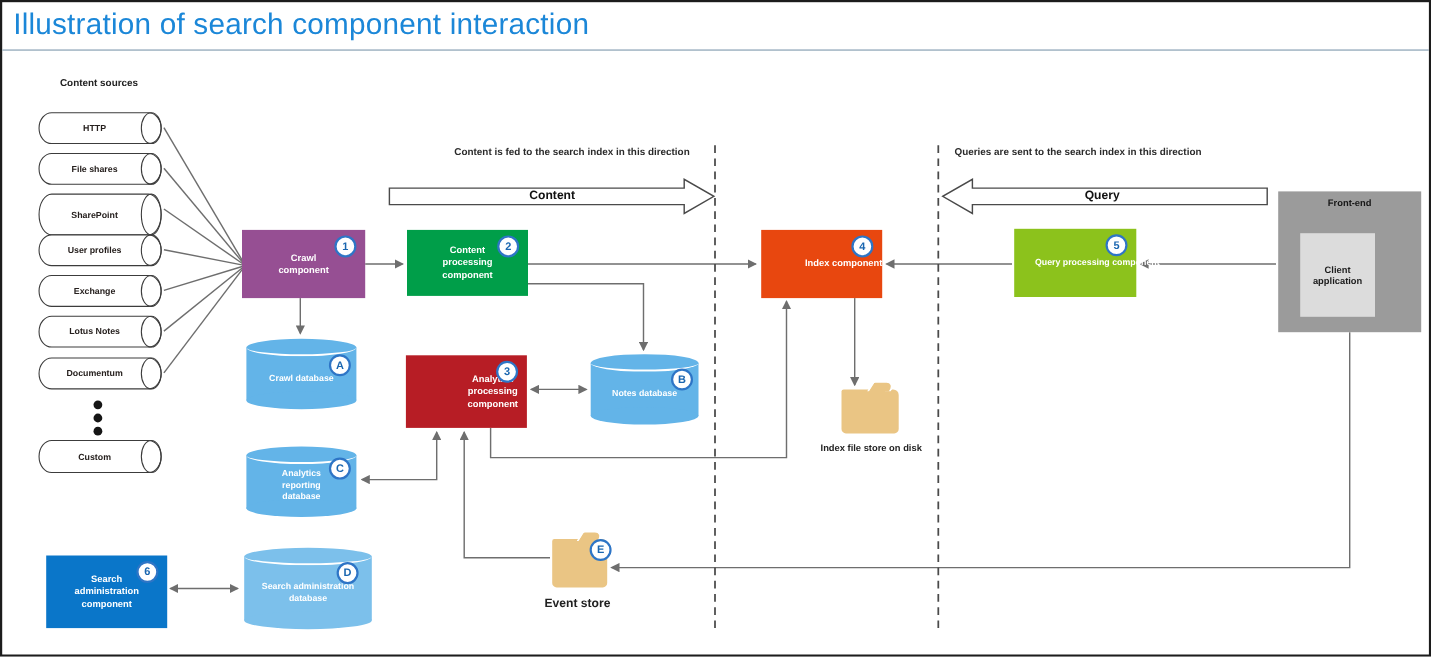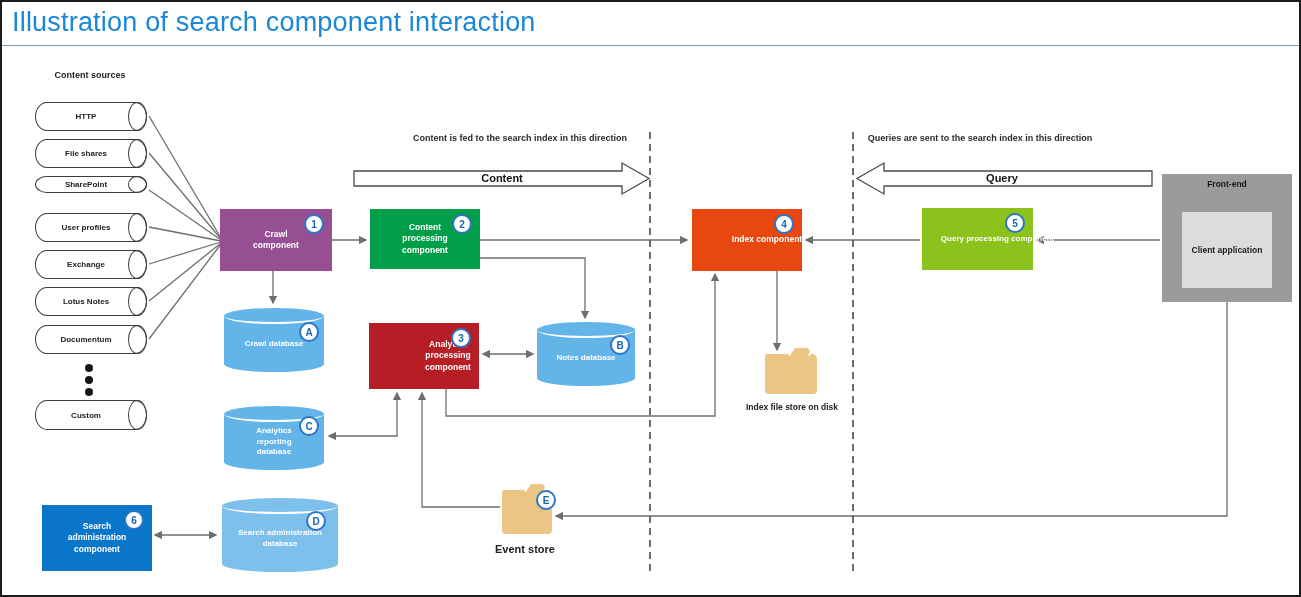--- a/index.html
+++ b/index.html
@@ -28,21 +28,21 @@
   
   .hcyl{position:absolute;background:#fff;border:1.3px solid #3c3c3c;border-radius:12px/50%;box-sizing:border-box;}
   .hcyl::after{content:'';position:absolute;top:-1.3px;bottom:-1.3px;right:-1.3px;width:19px;border:1.3px solid #3c3c3c;border-radius:50%;box-sizing:border-box;}
   .hcyl .lbl{position:absolute;inset:0 16px 0 6px;display:flex;align-items:center;justify-content:center;font-size:8px;font-weight:700;color:#26201e;}
   
   .folder{position:absolute;background:var(--c);border-radius:2px 5px 4px 4px;z-index:2;}
   .folder::before{content:'';position:absolute;top:-8px;right:4px;width:42%;height:10px;background:var(--c);border:2.5px solid #fff;border-bottom:none;border-radius:3px 9px 0 0;transform:skewX(-32deg);box-sizing:border-box;}
   
   .frontend{position:absolute;}
   .frontend .fe-lbl{position:absolute;top:5px;left:0;right:0;text-align:center;font-size:8.5px;font-weight:700;color:#161616;}
-  .frontend .client{position:absolute;left:20px;top:38px;width:90px;height:76px;display:flex;align-items:center;justify-content:center;text-align:center;font-size:8.5px;font-weight:700;color:#1c1c1c;}
+  .frontend .client{position:absolute;left:20px;top:38px;width:68px;height:76px;display:flex;align-items:center;justify-content:center;text-align:center;font-size:8.5px;font-weight:700;color:#1c1c1c;}
 </style>
 </head>
 <body>
 
 <div class="page">
 
   <div class="title" style="color: rgb(27, 135, 216);">Illustration of search component interaction</div>
   <div class="rule"></div>
 
   <svg class="wires" viewBox="0 0 1301 597">
@@ -111,21 +111,21 @@
   <div class="flow-label" style="left:880px;top:168px;width:240px;">Query</div>
 
   <div class="label-sm" style="left:28px;top:68px;width:120px;">Content sources</div>
 
   <div class="hcyl" style="left:33px;top:100px;width:112px;height:29px;">
       <div class="lbl">HTTP</div>
     </div>
   <div class="hcyl" style="left:33px;top:137px;width:112px;height:29px;">
       <div class="lbl">File shares</div>
     </div>
-  <div class="hcyl" style="left:33px;top:174px;width:112px;height:17px;">
+  <div class="hcyl" style="left:33px;top:174px;width:112px;height:38px;">
       <div class="lbl">SharePoint</div>
     </div>
   <div class="hcyl" style="left:33px;top:211px;width:112px;height:29px;">
       <div class="lbl">User profiles</div>
     </div>
   <div class="hcyl" style="left:33px;top:248px;width:112px;height:29px;">
       <div class="lbl">Exchange</div>
     </div>
   <div class="hcyl" style="left:33px;top:285px;width:112px;height:29px;">
       <div class="lbl">Lotus Notes</div>

